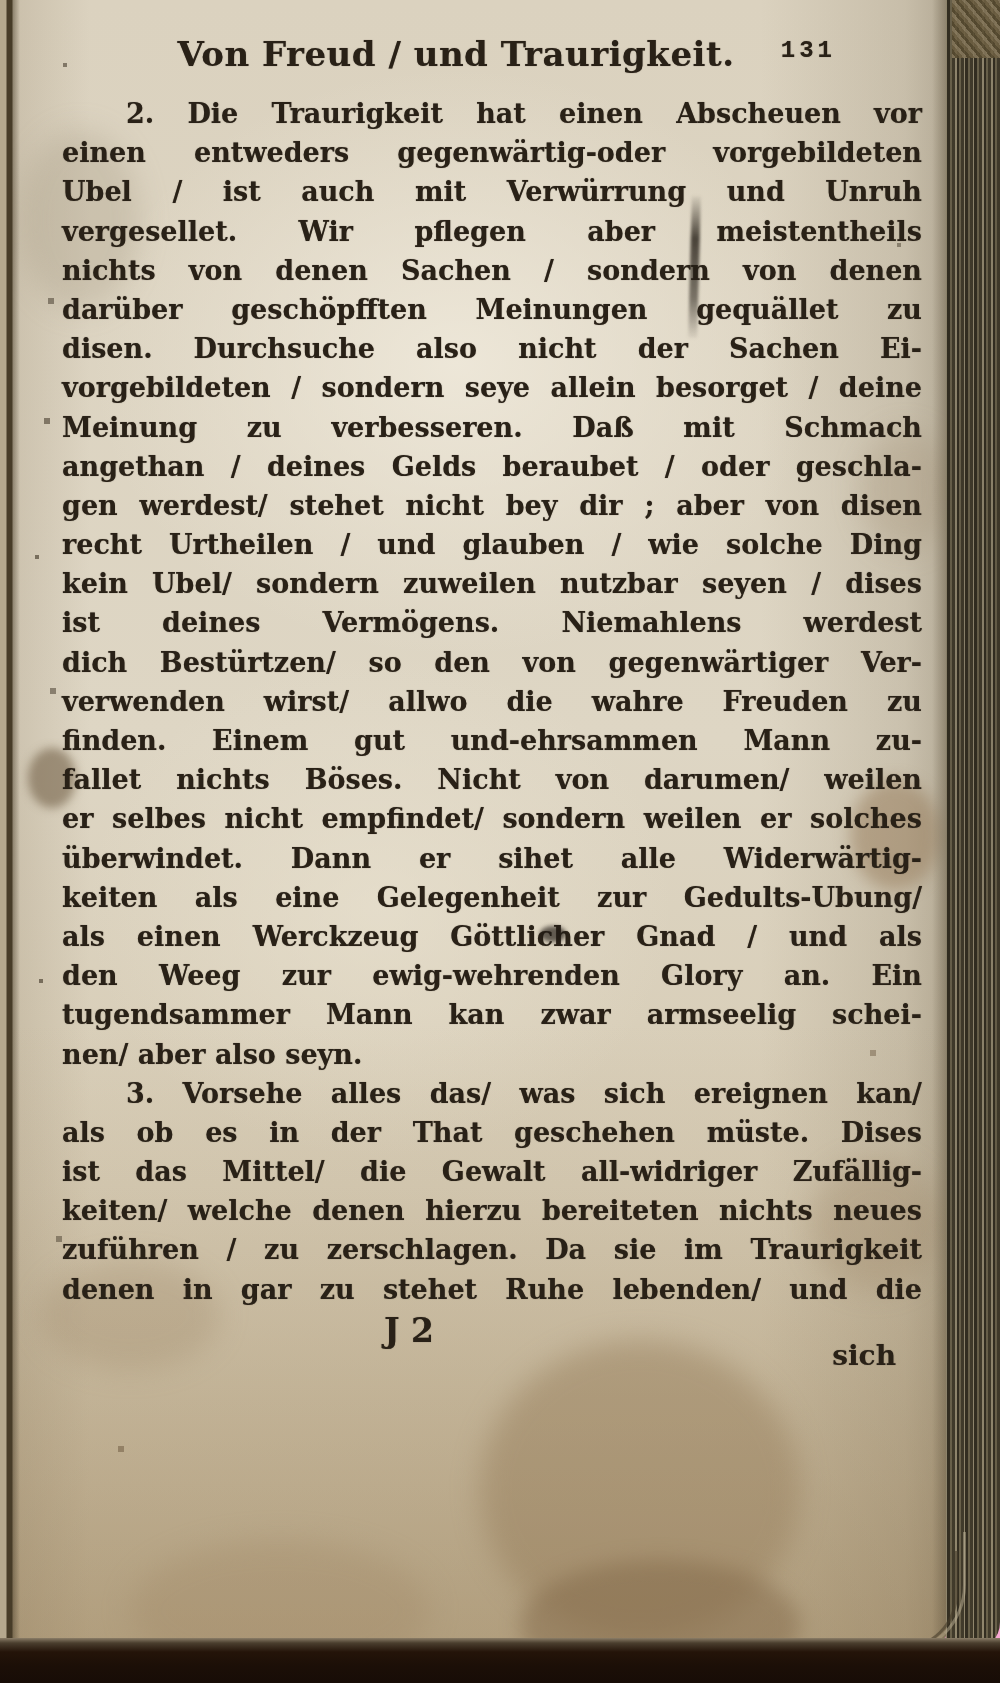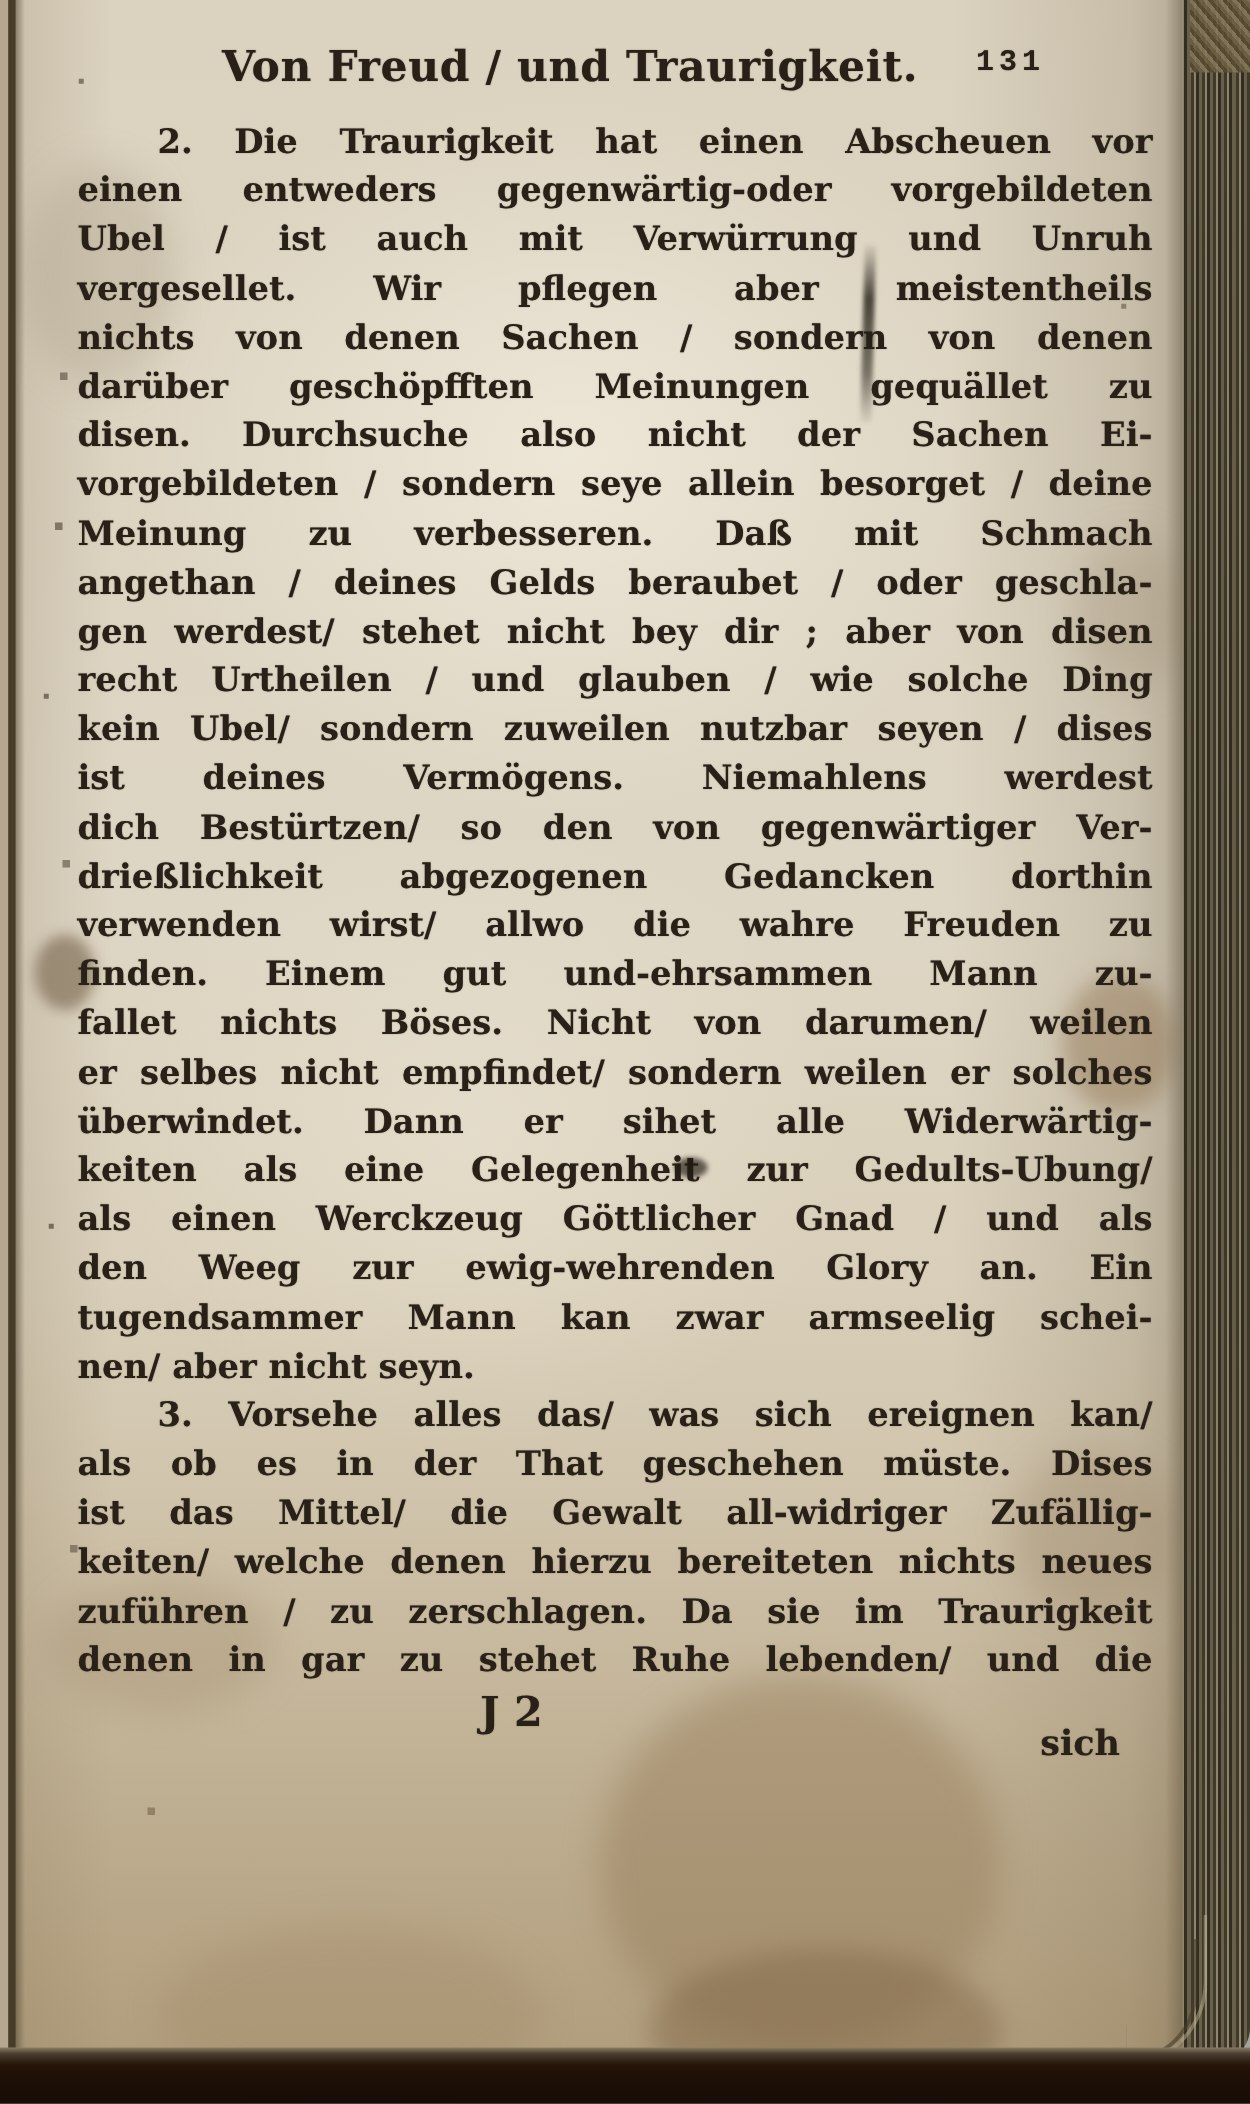--- a/index.html
+++ b/index.html
@@ -1,16 +1,16 @@
 <!DOCTYPE html>
 <html><head>
 <meta charset="utf-8">
 <style>
   html,body{margin:0;padding:0;background:#110904;}
-  .scene{position:relative;width:1000px;height:1683px;overflow:hidden;background:#a3a3a3;
+  .scene{position:relative;width:1000px;height:1683px;overflow:hidden;background:#f9a8d4;
          font-family:"DejaVu Serif", serif;}
 
   
   .paper{position:absolute;left:0;top:0;width:950px;height:1648px;
     background:
       radial-gradient(ellipse 520px 420px at 48% 22%, rgba(240,234,220,.85), rgba(240,234,220,0) 70%),
       radial-gradient(ellipse 420px 360px at 40% 55%, rgba(236,229,212,.55), rgba(236,229,212,0) 70%),
       linear-gradient(180deg,#dbd2bf 0%,#ded6c4 45%,#d6cbb4 72%,#c8b99c 90%,#bfae8e 100%);
     border-bottom-right-radius:26px;}
   .paper::after{content:"";position:absolute;inset:0;
@@ -125,31 +125,30 @@
           <div class="line">darüber geschöpfften Meinungen gequället zu</div>
           <div class="line">disen. Durchsuche also nicht der Sachen Ei-</div>
           <div class="line">vorgebildeten / sondern seye allein besorget / deine</div>
           <div class="line">Meinung zu verbesseren. Daß mit Schmach</div>
           <div class="line">angethan / deines Gelds beraubet / oder geschla-</div>
           <div class="line">gen werdest/ stehet nicht bey dir ; aber von disen</div>
           <div class="line">recht Urtheilen / und glauben / wie solche Ding</div>
           <div class="line">kein Ubel/ sondern zuweilen nutzbar seyen / dises</div>
           <div class="line">ist deines Vermögens. Niemahlens werdest</div>
           <div class="line">dich Bestürtzen/ so den von gegenwärtiger Ver-</div>
-          <div class="line">drießlichkeit abgezogenen Gedancken dorthin</div>
           <div class="line">verwenden wirst/ allwo die wahre Freuden zu</div>
           <div class="line">finden. Einem gut und-ehrsammen Mann zu-</div>
           <div class="line">fallet nichts Böses. Nicht von darumen/ weilen</div>
           <div class="line">er selbes nicht empfindet/ sondern weilen er solches</div>
           <div class="line">überwindet. Dann er sihet alle Widerwärtig-</div>
           <div class="line">keiten als eine Gelegenheit zur Gedults-Ubung/</div>
           <div class="line">als einen Werckzeug Göttlicher Gnad / und als</div>
           <div class="line">den Weeg zur ewig-wehrenden Glory an. Ein</div>
           <div class="line">tugendsammer Mann kan zwar armseelig schei-</div>
-          <div class="line short">nen/ aber nicht seyn.</div>
+          <div class="line short">nen/ aber also seyn.</div>
         </div>
       <div>
           <div class="line indent">3. Vorsehe alles das/ was sich ereignen kan/</div>
           <div class="line">als ob es in der That geschehen müste. Dises</div>
           <div class="line">ist das Mittel/ die Gewalt all-widriger Zufällig-</div>
           <div class="line">keiten/ welche denen hierzu bereiteten nichts neues</div>
           <div class="line">zuführen / zu zerschlagen. Da sie im Traurigkeit</div>
           <div class="line">denen in gar zu stehet Ruhe lebenden/ und die</div>
         </div>
     </div>

